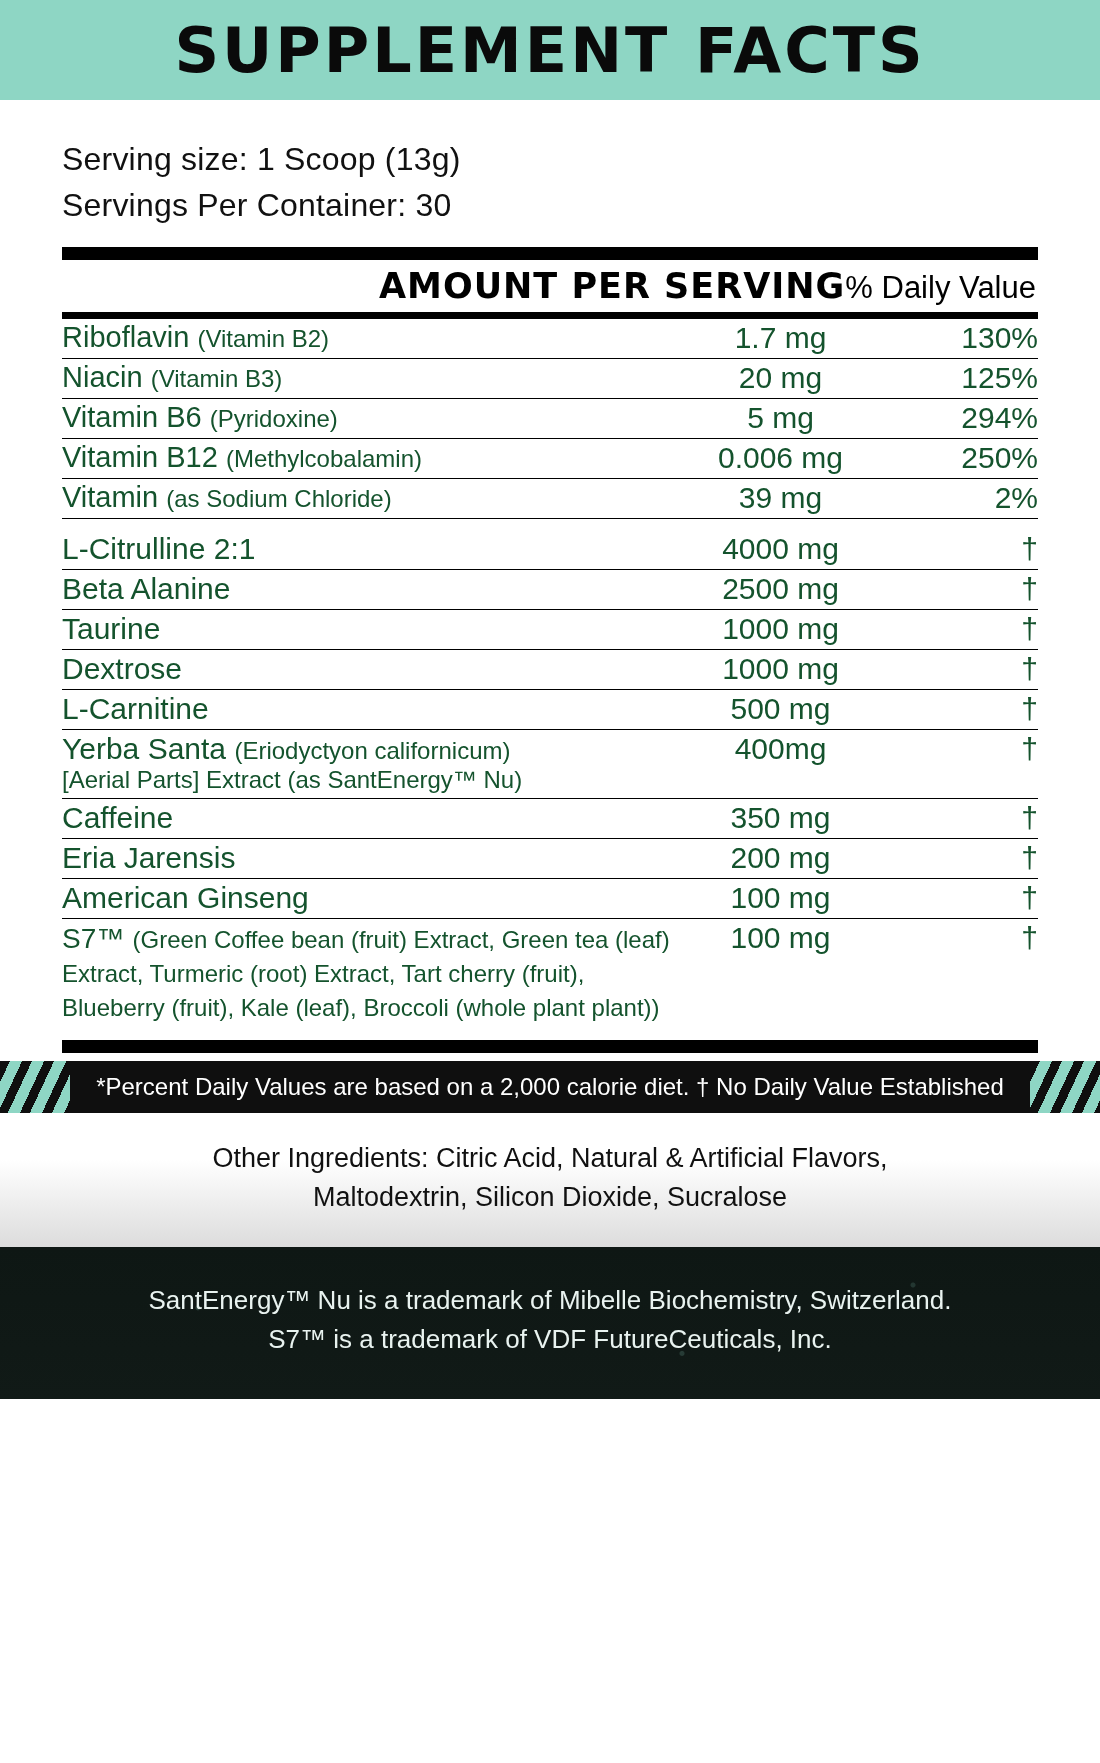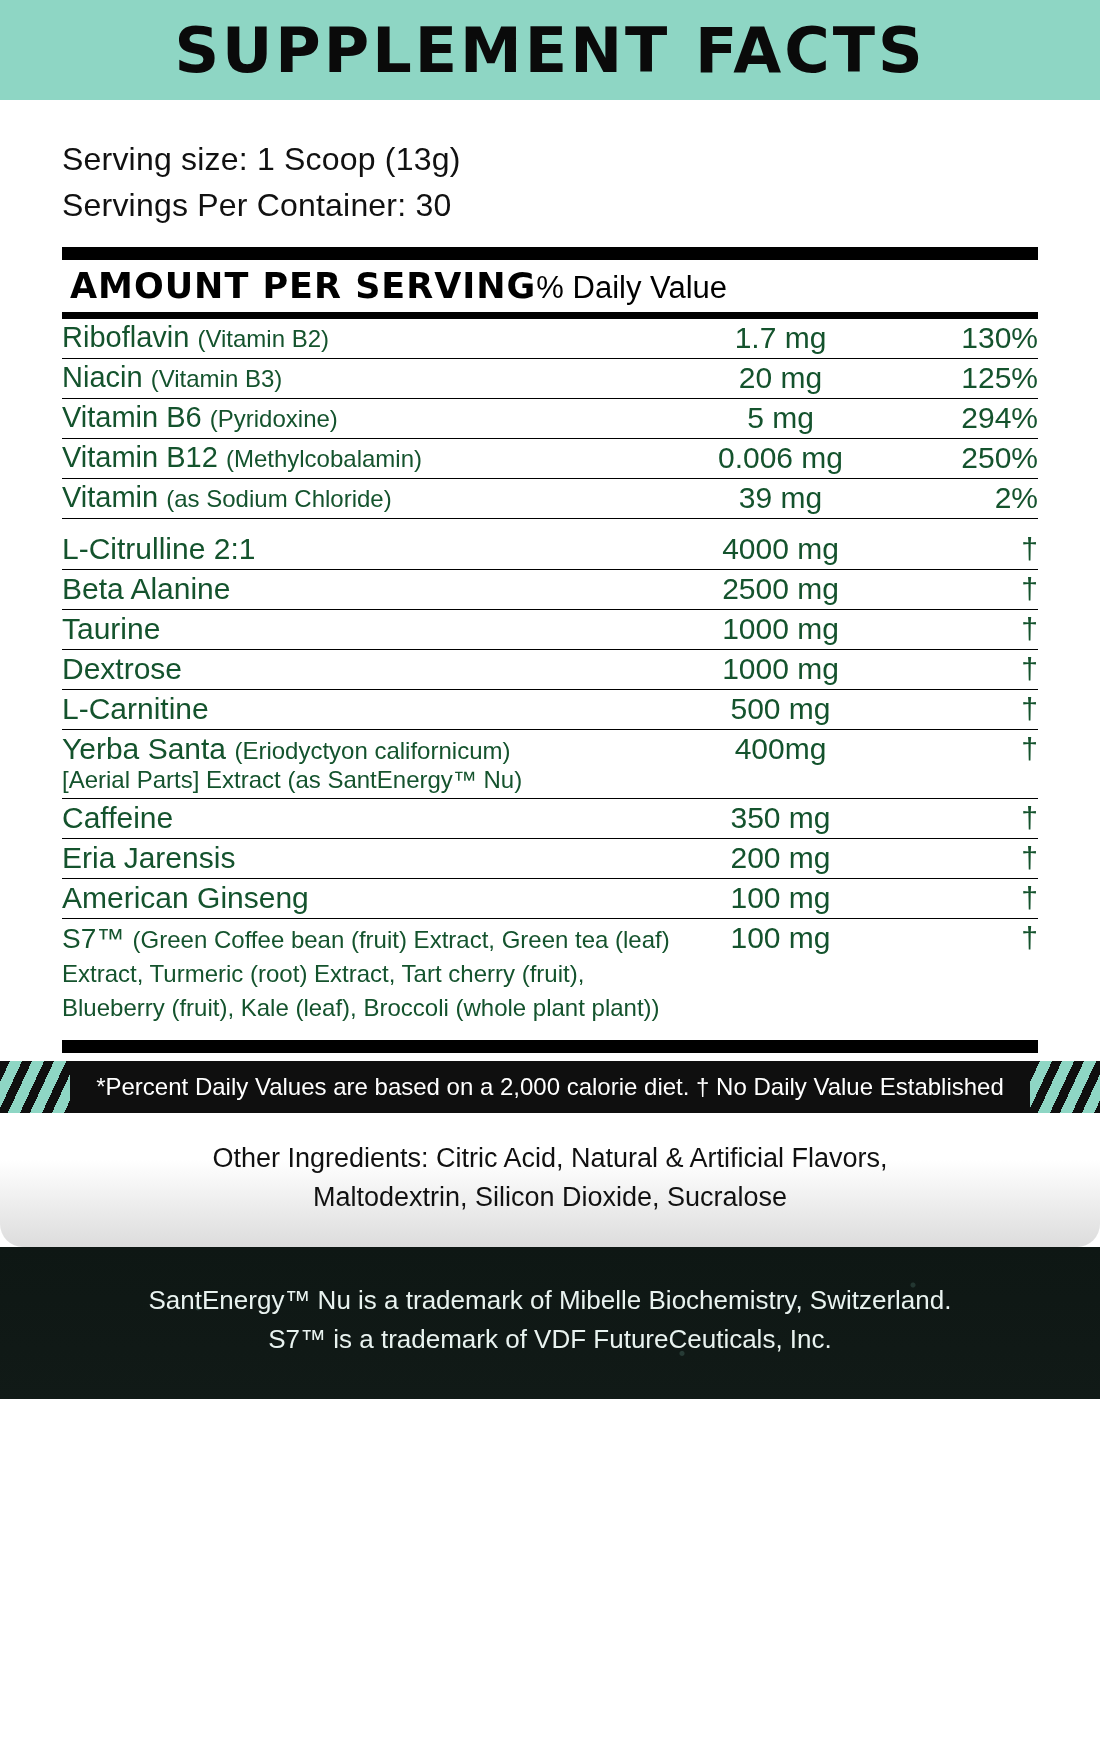--- a/index.html
+++ b/index.html
@@ -50,21 +50,21 @@
     margin-top: 18px;
   }
   .rule-medium {
     height: 7px;
     background: #000;
   }
 
   .amount-head {
     display: flex;
     align-items: baseline;
-    justify-content: flex-start;
+    justify-content: flex-end;
     padding: 6px 2px 6px 8px;
   }
   .amount-head .left {
     font-family: "DejaVu Sans", sans-serif;
     font-weight: 700;
     font-size: 35px;
     letter-spacing: 1px;
     color: #000;
   }
   .amount-head .right {
@@ -156,21 +156,20 @@
     font-size: 24px;
     padding: 0 14px;
     white-space: nowrap;
   }
 
   
   .other-ing {
     background: linear-gradient(to bottom, #ffffff 0%, #ffffff 35%, #dcdcdc 100%);
     padding: 26px 70px 30px 70px;
     text-align: center;
-    border-radius: 23px;
   }
   .other-ing p {
     margin: 0;
     font-size: 27px;
     line-height: 1.45;
     color: #111;
   }
 
   
   .tm-footer {

